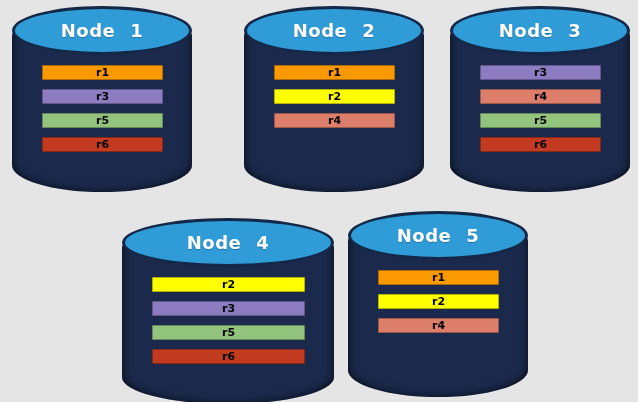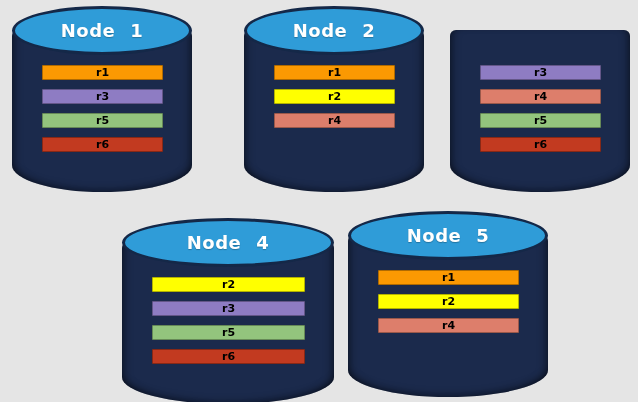--- a/index.html
+++ b/index.html
@@ -13,21 +13,21 @@
   }
   .cylinder {
     position: absolute;
     width: 180px;
     height: 186px;
   }
   .pos-1 { left: 12px;  top: 6px; }
   .pos-2 { left: 244px; top: 6px; }
   .pos-3 { left: 450px; top: 6px; }
   .pos-4 { left: 122px; top: 218px; padding-left: 32px; }
-  .pos-5 { left: 348px; top: 211px; padding-left: 20px; }
+  .pos-5 { left: 348px; top: 211px; }
 
   .cyl-body {
     position: absolute;
     left: 0; right: 0;
     top: 24px; bottom: 0;
     background: #1B2A4C;
     border-radius: 6px 6px 50% 50% / 6px 6px 27px 27px;
     box-shadow:
       inset 8px 0 10px -7px rgba(0,0,0,0.55),
       inset -8px 0 10px -7px rgba(0,0,0,0.55),
@@ -103,20 +103,23 @@
     </div>
     <div class="bars">
       <div class="bar" style="background-color: rgb(251, 153, 2);">r1</div>
       <div class="bar" style="background-color: rgb(255, 255, 0);">r2</div>
       <div class="bar" style="background-color: rgb(221, 126, 107);">r4</div>
     </div>
   </div>
 
   <div class="cylinder pos-3">
     <div class="cyl-body" style="background-color: rgb(27, 42, 76);"></div>
+    <div class="cyl-top" style="background-color: rgb(47, 156, 216);">
+      <span class="node-title">Node 3</span>
+    </div>
     <div class="bars">
       <div class="bar" style="background-color: rgb(142, 124, 195);">r3</div>
       <div class="bar" style="background-color: rgb(221, 126, 107);">r4</div>
       <div class="bar" style="background-color: rgb(147, 196, 125);">r5</div>
       <div class="bar" style="background-color: rgb(194, 58, 32);">r6</div>
     </div>
   </div>
 
   <div class="cylinder pos-4">
     <div class="cyl-body" style="background-color: rgb(27, 42, 76);"></div>

